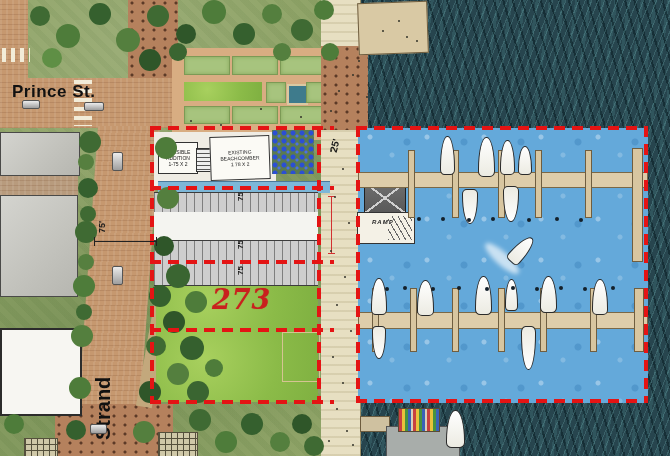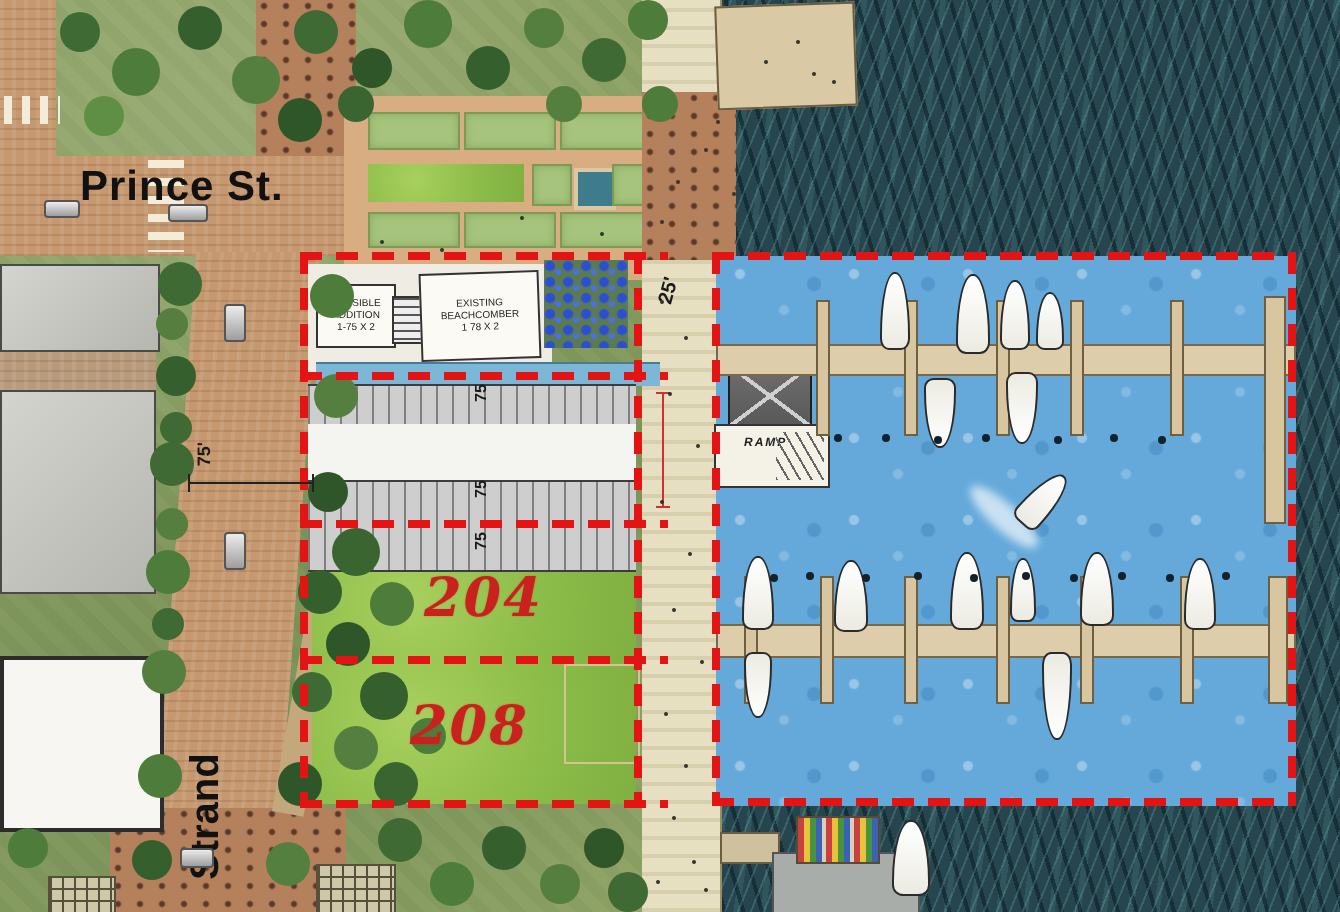--- a/index.html
+++ b/index.html
@@ -240,24 +240,23 @@
   <div class="abs dv" style="left:317px;top:126px;height:278px"></div>
   <div class="abs dh" style="left:356px;top:126px;width:292px"></div>
   <div class="abs dh" style="left:356px;top:399px;width:292px"></div>
   <div class="abs dv" style="left:356px;top:126px;height:277px"></div>
   <div class="abs dv" style="left:644px;top:126px;height:277px"></div>
 
   <div class="abs redthin" style="left:331px;top:196px;width:1px;height:58px"></div>
   <div class="abs redthin" style="left:328px;top:196px;width:7px;height:1px"></div>
   <div class="abs redthin" style="left:328px;top:253px;width:7px;height:1px"></div>
 
-  <div class="abs parcel-num" style="left:212px;top:284px;font-size:27px">204</div>
-  <div class="abs parcel-num" style="left:205px;top:348px;font-size:27px">208</div>
-
-  <div class="abs lbl" style="left:40px;top:82px;font-size:21px;letter-spacing:.5px">Prince St.</div>
+  <div class="abs parcel-num" style="left:212px;top:284px;font-size:27px">273</div>
+
+  <div class="abs lbl" style="left:12px;top:82px;font-size:17px;letter-spacing:.5px">Prince St.</div>
   <div class="abs lbl" style="left:92px;top:352px;height:88px;font-size:20px;writing-mode:vertical-rl;transform:rotate(180deg)">Strand</div>
 
   <div class="abs dim rot-90" style="left:96px;top:222px;font-size:9px">75'</div>
   <div class="abs" style="left:94px;top:241px;width:62px;height:1px;background:#222"></div>
   <div class="abs" style="left:94px;top:237px;width:1px;height:9px;background:#222"></div>
   <div class="abs" style="left:156px;top:237px;width:1px;height:9px;background:#222"></div>
   <div class="abs dim" style="left:328px;top:140px;font-size:10px;transform:rotate(-75deg)">25'</div>
   <div class="abs dim rot-90" style="left:236px;top:192px;font-size:8px">75</div>
   <div class="abs dim rot-90" style="left:236px;top:240px;font-size:8px">75</div>
   <div class="abs dim rot-90" style="left:236px;top:266px;font-size:8px">75</div>

